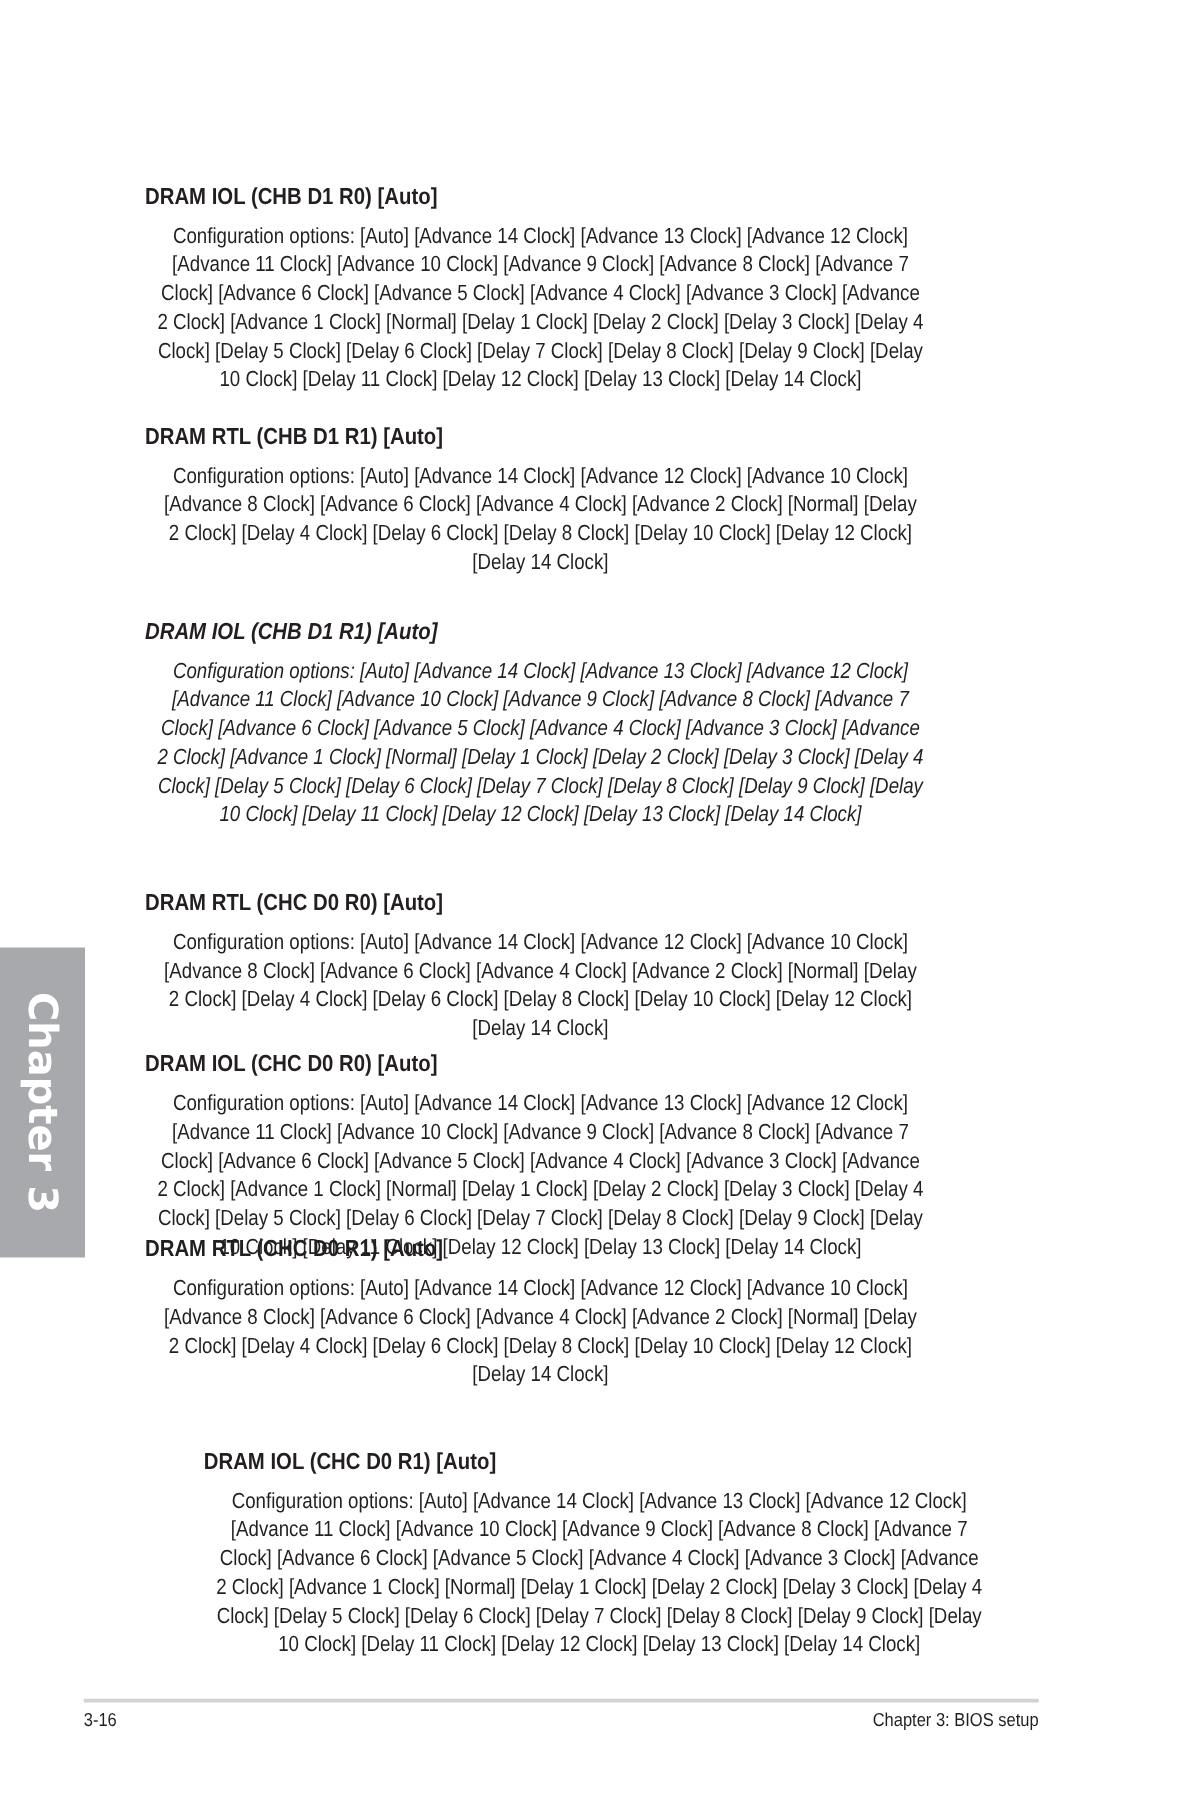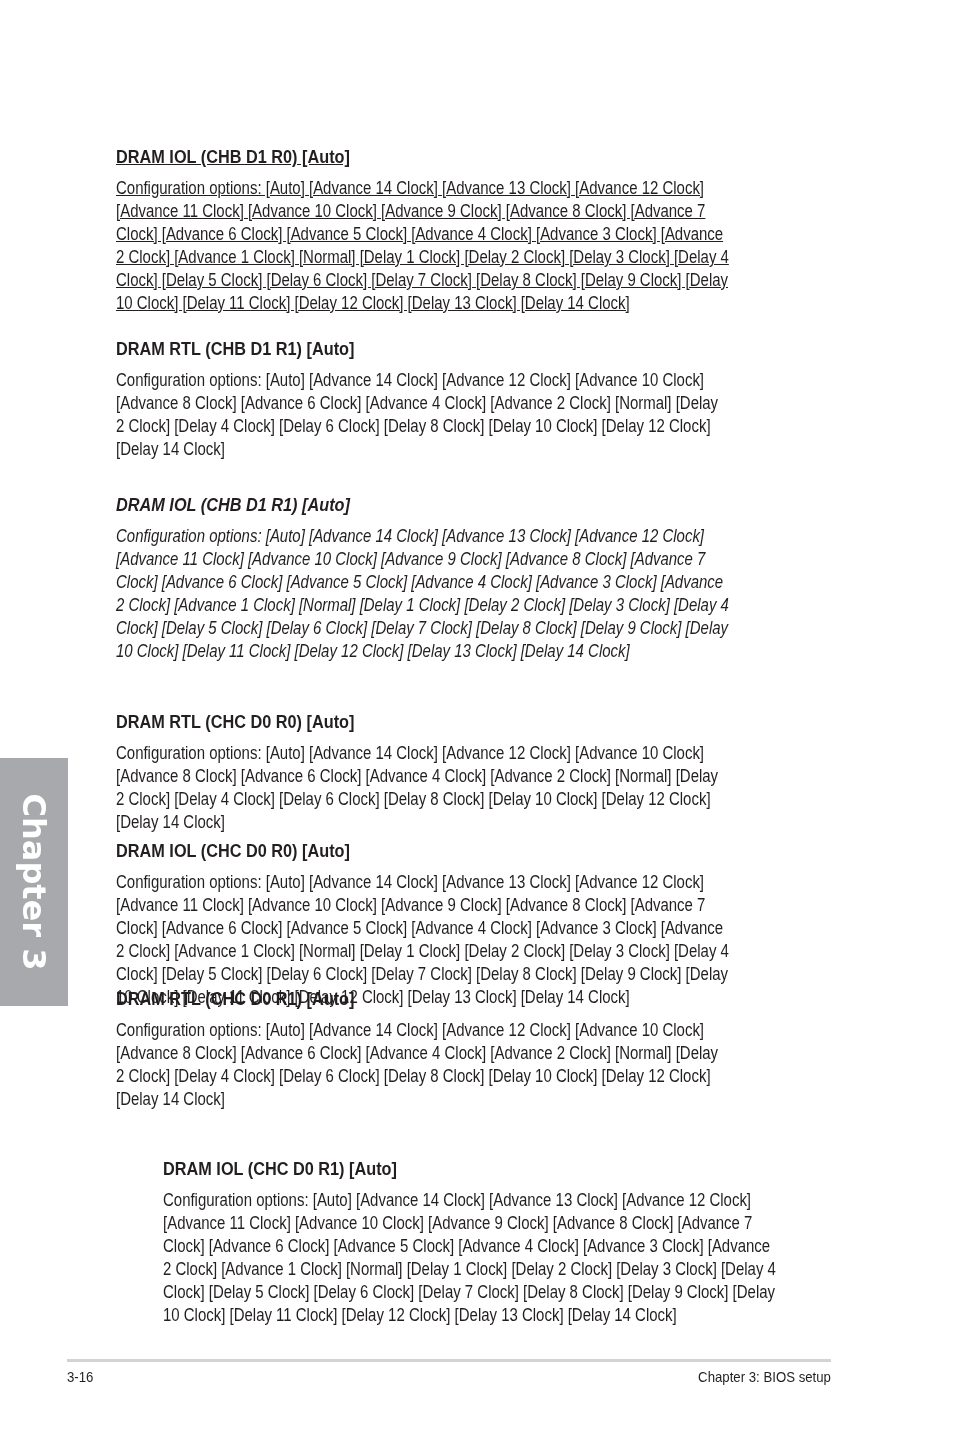--- a/index.html
+++ b/index.html
@@ -15,21 +15,21 @@
       position: absolute; left: 34px; top: 124px;
       transform: translate(-50%, -50%) rotate(90deg);
       white-space: nowrap; color: #ffffff; font-weight: bold;
       font-family: "DejaVu Sans", sans-serif; font-size: 32px; letter-spacing: 0px;
     }
     .section { position: absolute; left: 116px; width: 740px; }
     .section-title {
       font-weight: bold; font-size: 18.5px; line-height: 22px; margin: 0;
       white-space: nowrap; transform: scaleX(0.88); transform-origin: left top;
     }
-    .section-body { margin-top: 9px; }
+    .section-body { margin-top: 9px; text-align: center; }
     .body-line {
       font-size: 17.5px; line-height: 23px; white-space: nowrap;
       transform: scaleX(0.855); transform-origin: left top; height: 23px;
     }
     .footer-rule {
       position: absolute; left: 67px; top: 1359px; width: 764px; height: 3px;
       background: #d1d3d4;
     }
     .footer-page {
       position: absolute; left: 67px; top: 1368px; font-size: 15px;
@@ -41,21 +41,21 @@
     }
   </style>
 </head>
 <body>
 
 <div class="chapter-tab">
   <div class="chapter-tab-label">Chapter 3</div>
 </div>
 
 <div id="sections">
-    <div class="section" style="top: 146px; text-decoration: underline;">
+    <div class="section" style="top: 146px;">
       <h3 class="section-title">DRAM IOL (CHB D1 R0) [Auto]</h3>
       <div class="section-body">
         <div class="body-line">Configuration options: [Auto] [Advance 14 Clock] [Advance 13 Clock] [Advance 12 Clock]</div>
         <div class="body-line">[Advance 11 Clock] [Advance 10 Clock] [Advance 9 Clock] [Advance 8 Clock] [Advance 7</div>
         <div class="body-line">Clock] [Advance 6 Clock] [Advance 5 Clock] [Advance 4 Clock] [Advance 3 Clock] [Advance</div>
         <div class="body-line">2 Clock] [Advance 1 Clock] [Normal] [Delay 1 Clock] [Delay 2 Clock] [Delay 3 Clock] [Delay 4</div>
         <div class="body-line">Clock] [Delay 5 Clock] [Delay 6 Clock] [Delay 7 Clock] [Delay 8 Clock] [Delay 9 Clock] [Delay</div>
         <div class="body-line">10 Clock] [Delay 11 Clock] [Delay 12 Clock] [Delay 13 Clock] [Delay 14 Clock]</div>
       </div>
     </div>

